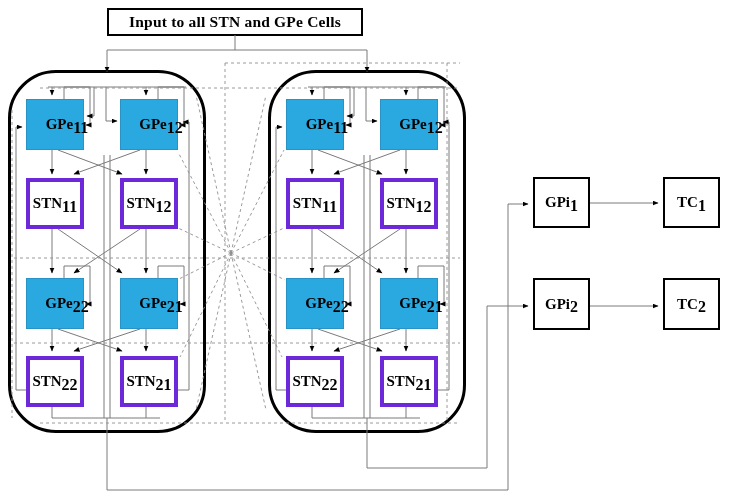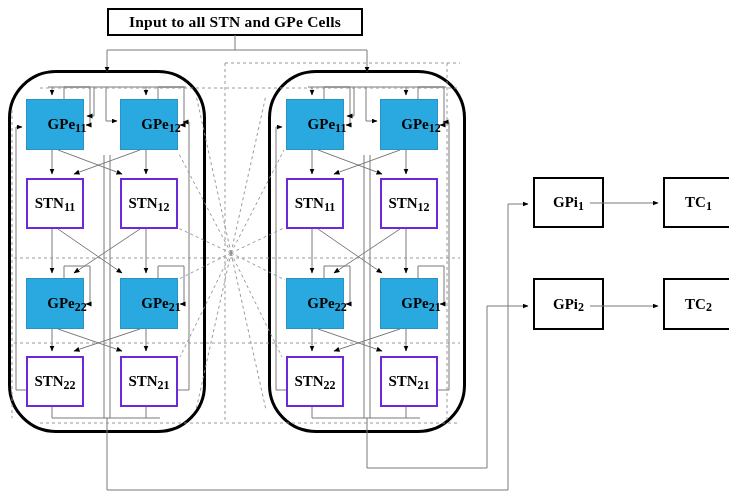--- a/index.html
+++ b/index.html
@@ -11,27 +11,27 @@
   #title-box{
     left:107px;top:8px;width:256px;height:28px;border:2.5px solid #000;font-size:15.5px;letter-spacing:.2px;z-index:3;
   }
   .cluster{
     position:absolute;top:70px;width:198px;height:363px;box-sizing:border-box;
     border:3px solid #000;border-radius:48px;background:transparent;z-index:1;
   }
   #cluster-1{left:8px;}
   #cluster-2{left:268px;}
   .cell{
-    width:58px;height:51px;border:2px solid #6d28d9;font-size:15px;z-index:2;
+    width:58px;height:51px;border:4px solid #6d28d9;font-size:15px;z-index:2;
   }
   .cell.gpe{border:1px solid #2a93c5;padding-left:24px;}
   .outbox{
-    width:71px;height:51px;border:2.5px solid #000;font-size:15px;z-index:2;
-  }
-  sub{font-size:12px;line-height:1;transform:translateY(3px);display:inline-block;}
+    width:57px;height:51px;border:2.5px solid #000;font-size:15px;z-index:2;
+  }
+  sub{font-size:16px;line-height:1;transform:translateY(3px);display:inline-block;}
   #lines{position:absolute;left:0;top:0;z-index:4;pointer-events:none;}
   .solid{stroke:#7a7a7a;stroke-width:1;fill:none;}
   .dash{stroke:#8f8f8f;stroke-width:0.9;fill:none;stroke-dasharray:3 3;}
 </style>
 </head>
 <body>
 
 <div id="canvas">
 
   <div class="box" id="title-box">

